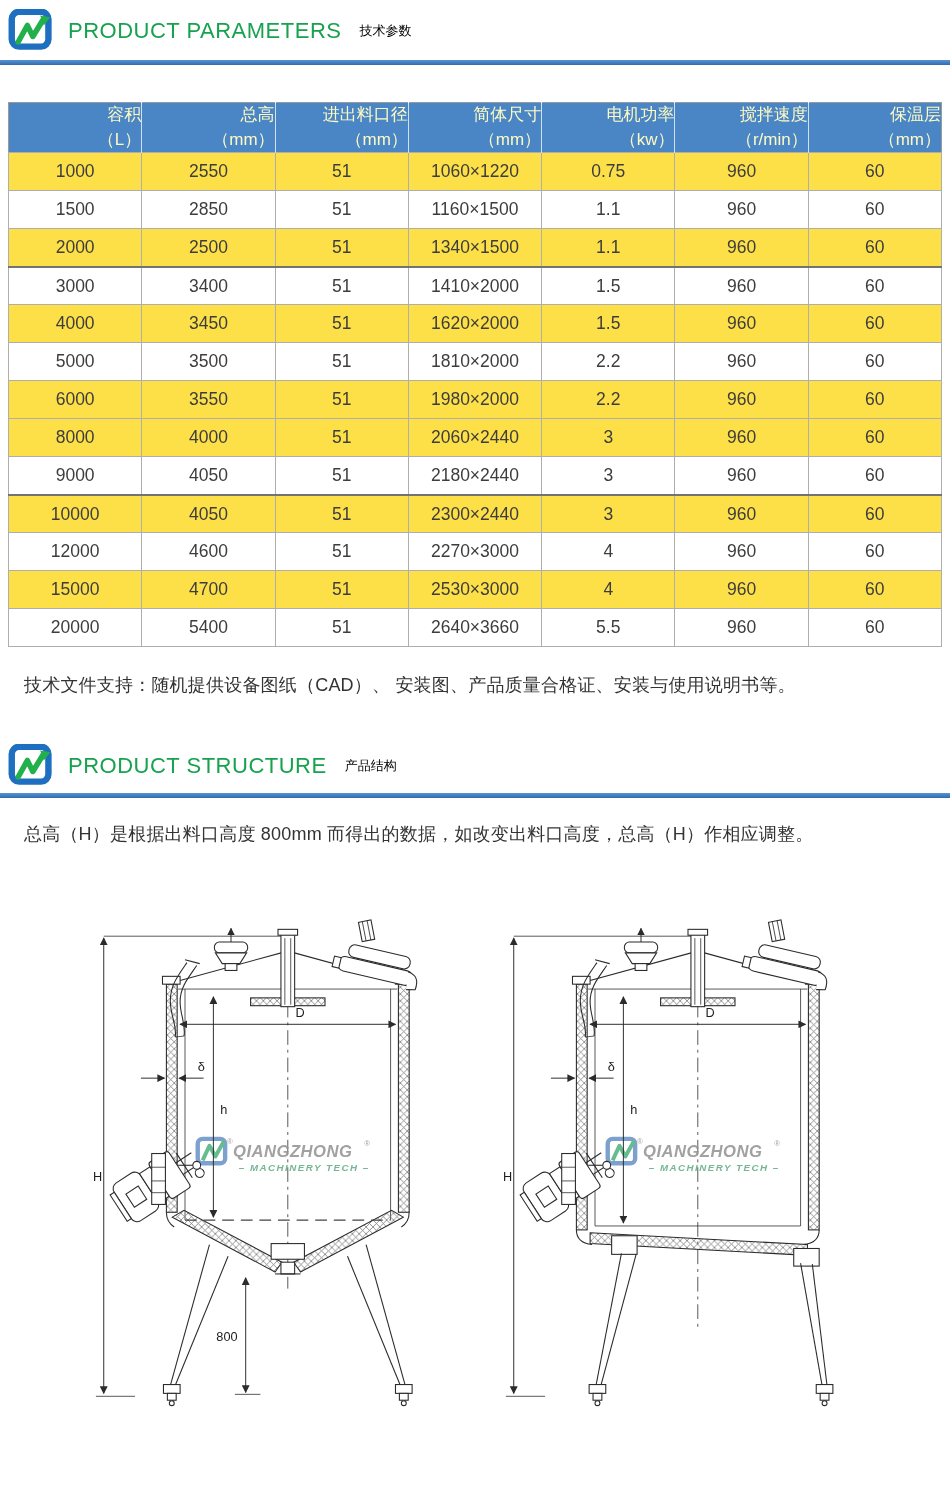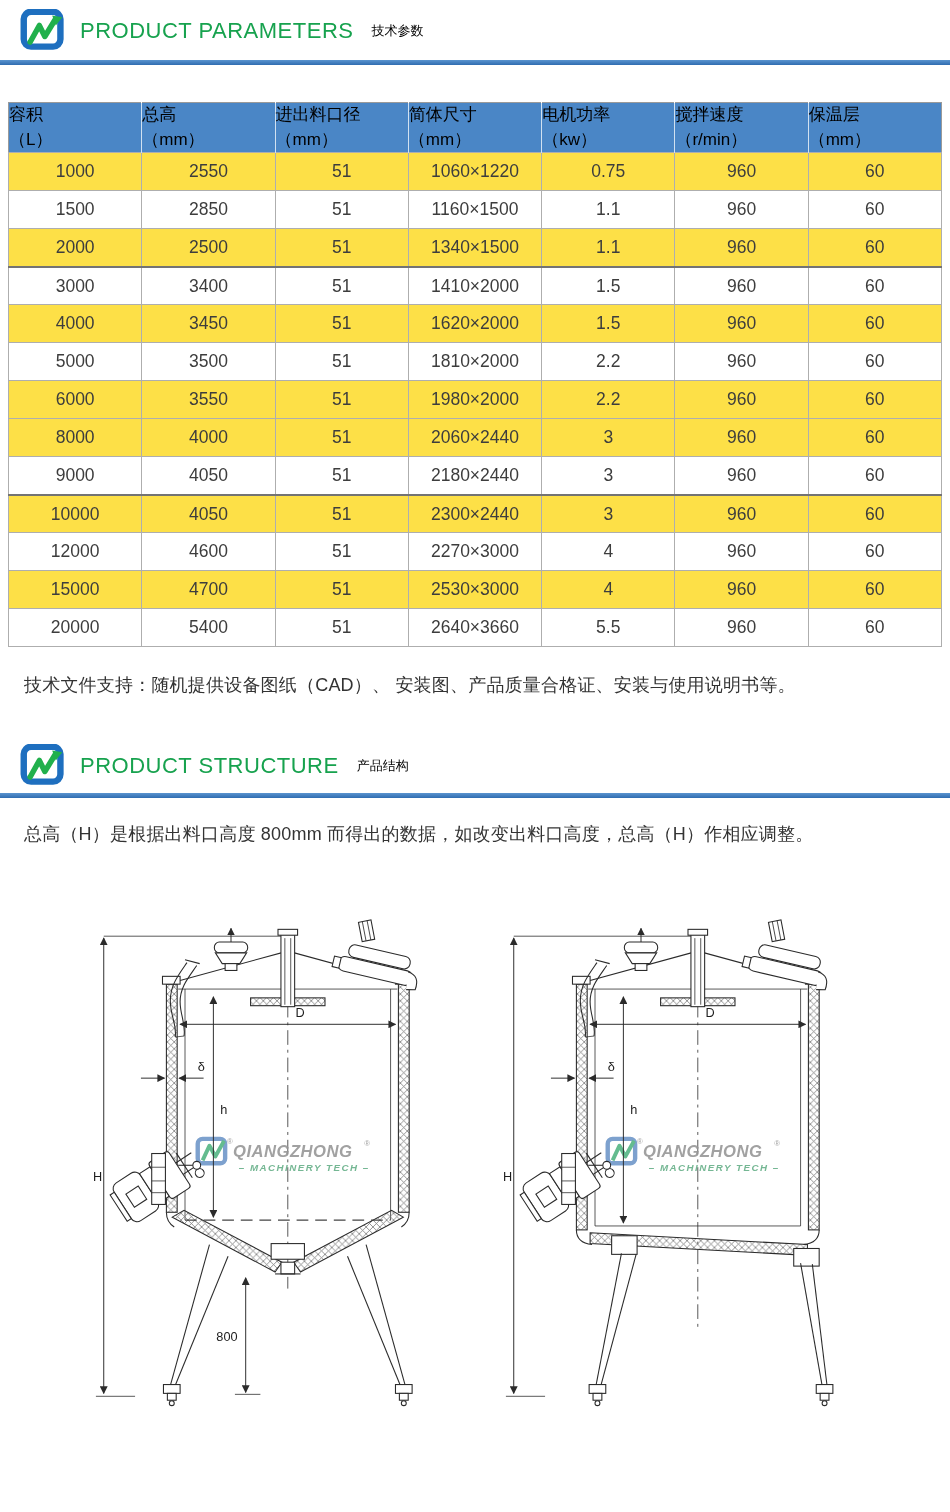--- a/index.html
+++ b/index.html
@@ -4,38 +4,38 @@
 <style>
   * { margin:0; padding:0; box-sizing:border-box; }
   html,body { background:#ffffff; }
   body {
     width:950px; min-height:1512px; margin:0 auto; position:relative;
     font-family:"Liberation Sans","DejaVu Sans",sans-serif; color:#333;
   }
   .page { padding-top:8px; }
 
   
-  .sec-head { display:flex; align-items:center; gap:14px; padding-left:20px; height:46px; }
+  .sec-head { display:flex; align-items:center; gap:14px; padding-left:8px; height:46px; }
   .sec-head .logo { width:46px; height:44px; flex:0 0 auto; }
   .title-en { font-size:22px; letter-spacing:.5px; color:#17a24e; }
   .title-zh { font-size:13px; color:#000000; margin-left:4px; }
   .blue-rule { width:100%; height:5px; background:linear-gradient(#5a94cf,#2f6cb0); margin-top:6px; }
   .blue-rule-2 { margin-top:4px; }
 
   
   table.spec {
     border-collapse:collapse; table-layout:fixed;
     width:934px; margin:37px 8px 0 8px;
     border:1px solid #9a9a9a;
   }
   table.spec thead th {
-    background:#4a86c6; color:#000000; font-weight:400;
+    background:#4a86c6; color:#fef9c3; font-weight:400;
     font-size:17px; line-height:1.45; height:45px;
     border-right:1px solid rgba(255,255,255,.75);
-    vertical-align:middle; text-align:left;
+    vertical-align:middle; text-align:right;
   }
   table.spec thead th:last-child { border-right:none; }
   table.spec tbody td {
     border:1px solid #aeaeae; text-align:center; vertical-align:middle;
     font-size:17.5px; color:#3d3d3d; height:38px; background:#fff;
   }
   table.spec tbody tr.alt td { background:#fde047; }
   table.spec tbody tr.thick td { border-top:2px solid #737373; }
 
   .note { font-size:18px; color:#333; padding-left:24px; letter-spacing:.2px; }

